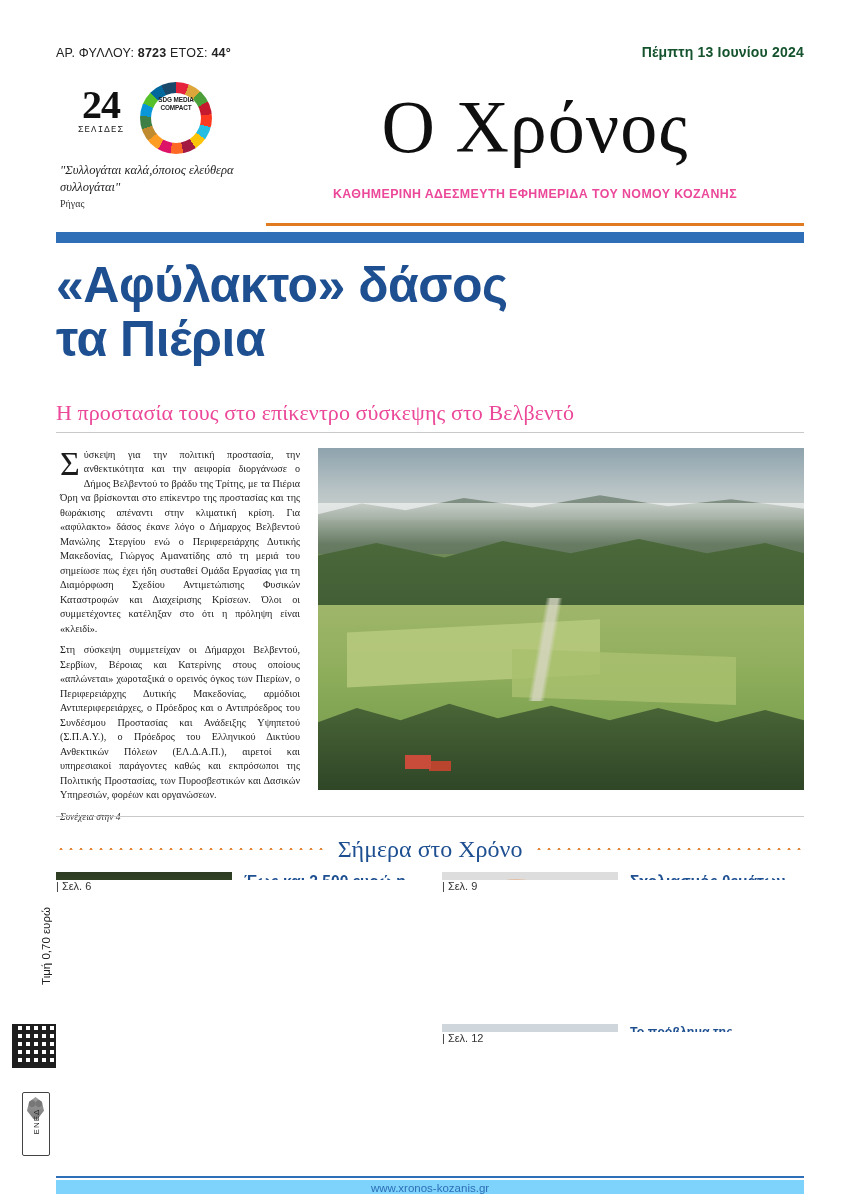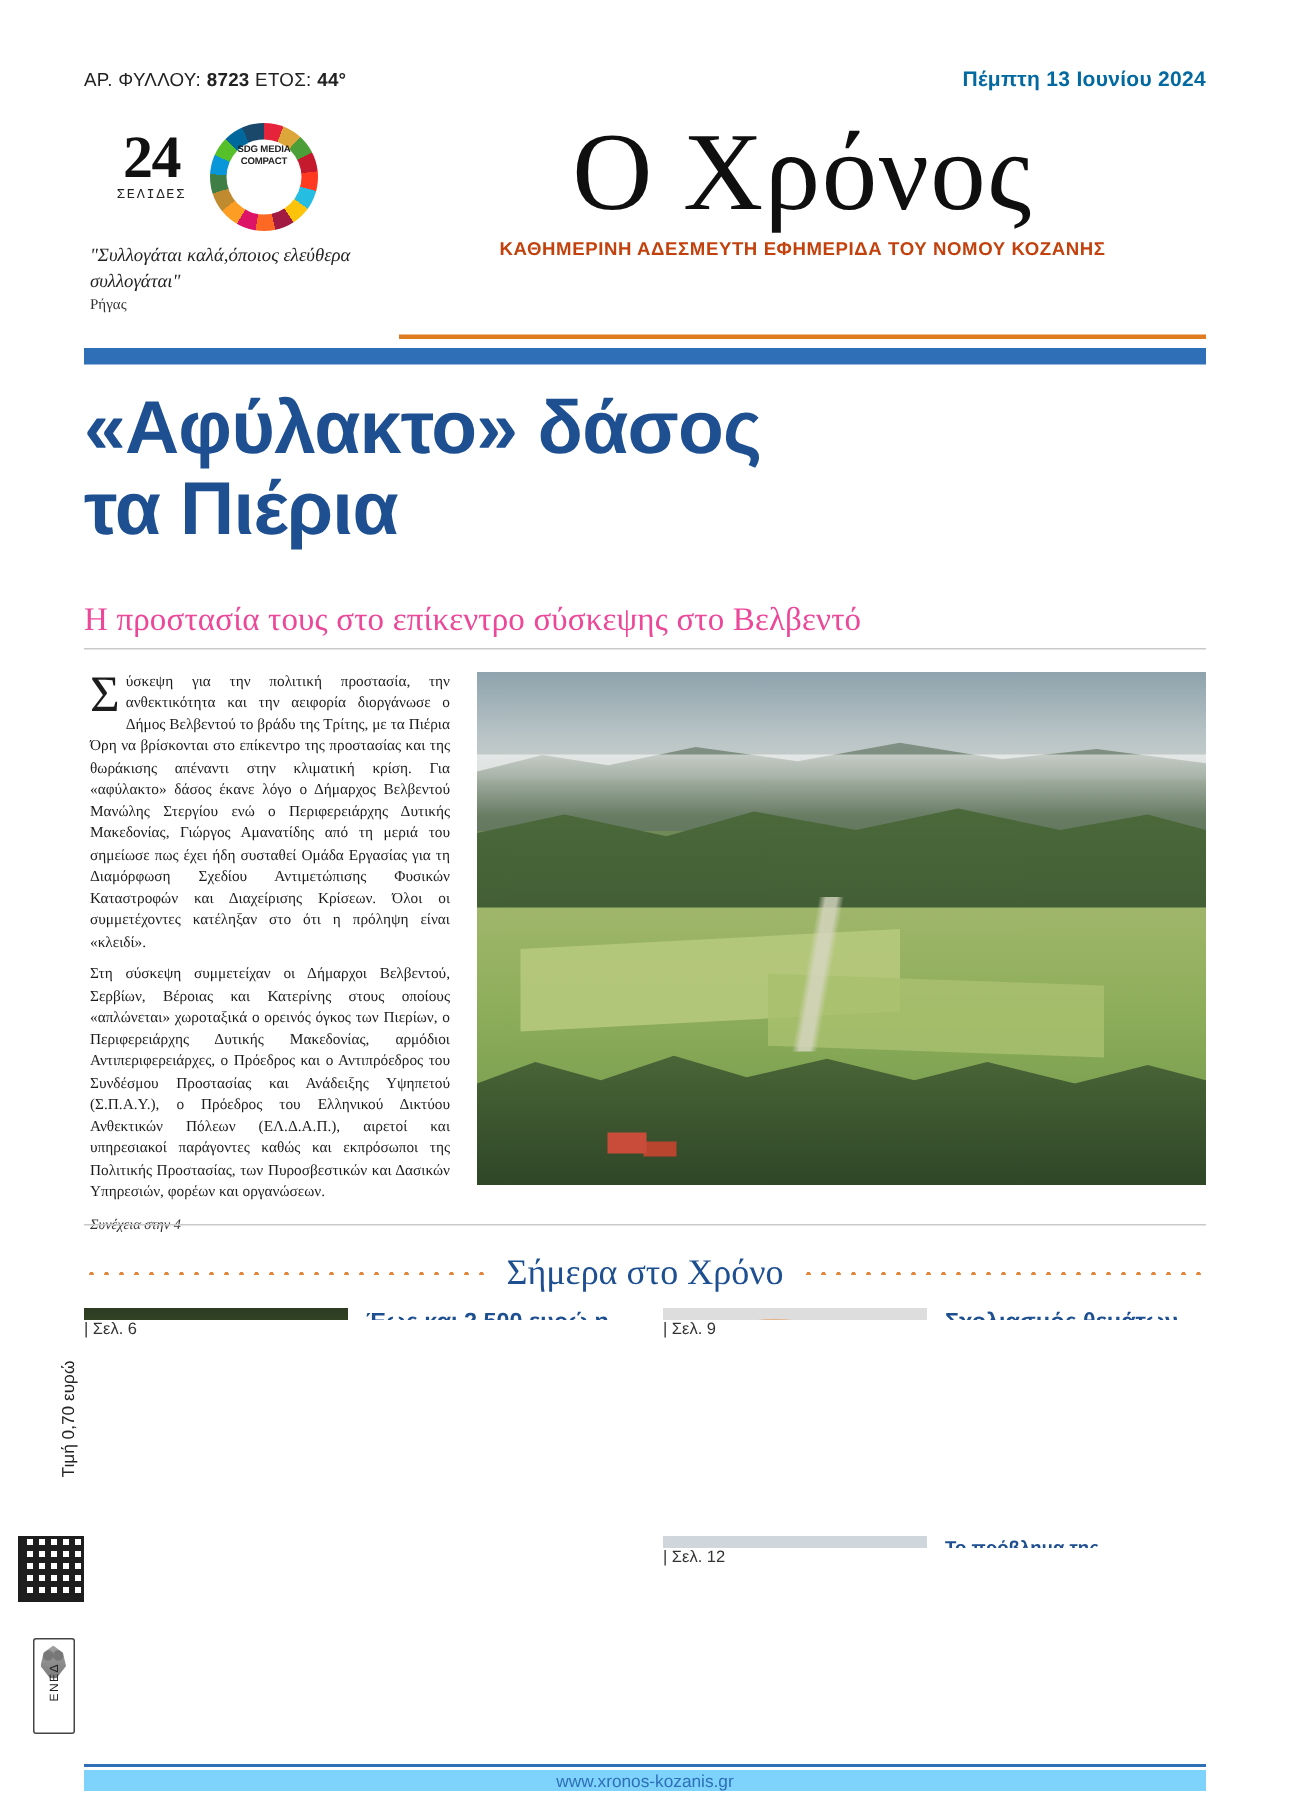--- a/index.html
+++ b/index.html
@@ -34,21 +34,21 @@
     align-items: baseline;
     font-family: "Liberation Sans", sans-serif;
     font-size: 12.5px;
     letter-spacing: 0.2px;
     color: #222;
   }
   .masthead-meta .issue b { font-weight: bold; }
   .masthead-meta .date {
     font-size: 14px;
     font-weight: bold;
-    color: #0369a1;
+    color: #14532d;
   }
 
   
   .masthead {
     position: absolute;
     left: 56px;
     top: 76px;
     width: 748px;
     height: 150px;
   }
@@ -143,40 +143,40 @@
   .motto .author {
     font-style: normal;
     font-size: 10px;
     color: #333;
     margin-top: 1px;
   }
 
   .title-block {
     position: absolute;
     left: 210px;
-    top: 0;
+    top: 12px;
     width: 538px;
     text-align: center;
   }
   .title-block .title {
     font-family: "Liberation Serif", serif;
     font-size: 74px;
     line-height: 1.02;
     letter-spacing: 1px;
     color: #0f0f0f;
     font-weight: normal;
     margin-top: 2px;
   }
   .title-block .subtitle {
     font-family: "Liberation Sans", sans-serif;
     font-size: 12.4px;
     font-weight: bold;
     letter-spacing: 0.4px;
-    color: #c2410c;
-    margin-top: 6px;
+    color: #ec4899;
+    margin-top: 22px;
   }
   .title-rule {
     position: absolute;
     left: 210px;
     top: 147px;
     width: 538px;
     height: 3px;
     background: #e07b22;
   }
 

